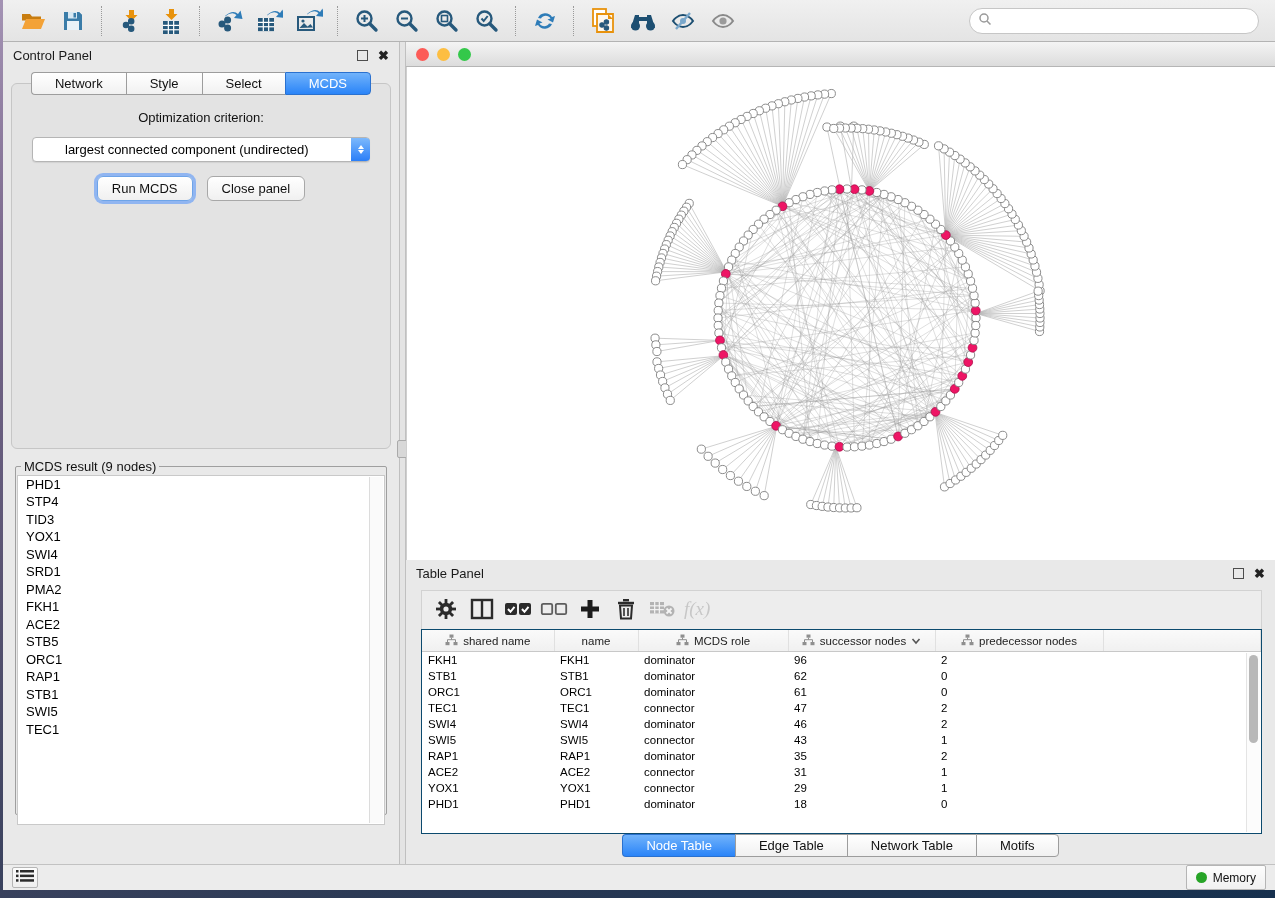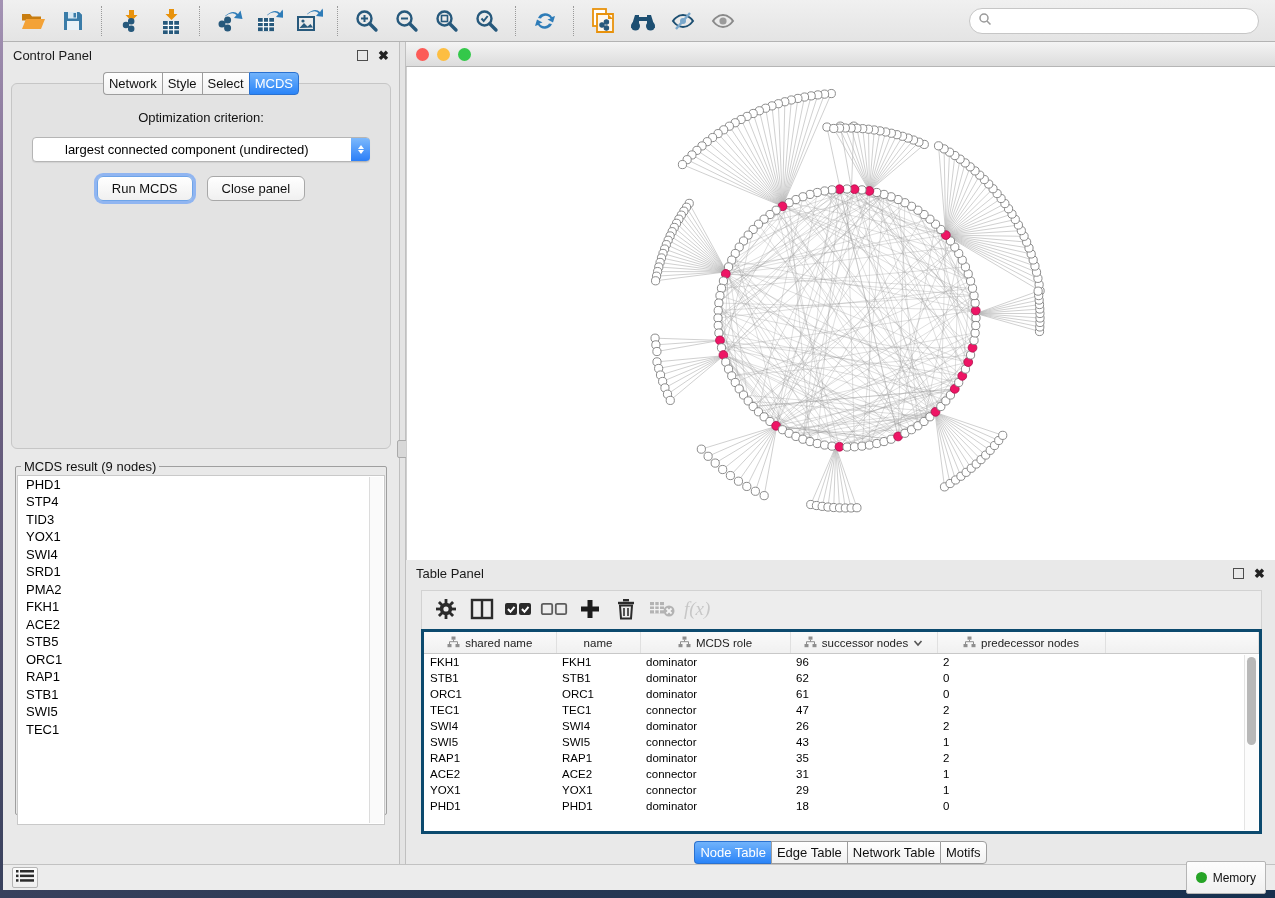--- a/index.html
+++ b/index.html
@@ -30,21 +30,21 @@
   .right-col{flex:1;display:flex;flex-direction:column;min-width:0;}
 
   .panel-header{height:26px;display:flex;align-items:center;padding:0 10px;font-size:13px;color:#1a1a1a;}
   .panel-header .ph-title{flex:1;}
   .wbtn{background:none;border:none;padding:0;margin-left:10px;cursor:pointer;display:flex;align-items:center;}
   .float-glyph{width:9px;height:9px;border:1.6px solid #4d4d4d;display:inline-block;background:#fff0;}
   .close-glyph{font-size:13px;font-weight:bold;color:#222;line-height:9px;}
 
   
   .cp-tabs{display:flex;justify-content:center;margin-top:4px;position:relative;z-index:2;}
-  .tabbtn{font-size:13px;padding:3px 5px;background:linear-gradient(#ffffff,#f1f1f1);border:1px solid #9d9d9d;border-right:none;color:#111;cursor:pointer;}
+  .tabbtn{font-size:13px;padding:3px 23px;background:linear-gradient(#ffffff,#f1f1f1);border:1px solid #9d9d9d;border-right:none;color:#111;cursor:pointer;}
   .tabbtn:first-child{border-radius:4px 0 0 4px;}
   .tabbtn:last-child{border-radius:0 4px 4px 0;border-right:1px solid #9d9d9d;}
   .tabbtn.sel{background:linear-gradient(#71b3fb,#2a84f8);color:#fff;border-color:#2a71cf;}
   .cp-box{margin:-12px 8px 0 8px;padding-top:12px;background:#e3e3e3;border:1px solid #c6c6c6;border-radius:6px;height:352px;position:relative;z-index:1;}
   .opt-label{text-align:center;font-size:13px;margin-top:14px;color:#111;}
   .dropdown{margin:12px auto 0;width:312px;height:23px;background:#fff;border:1px solid #b5b5b5;border-radius:4px;
     display:flex;align-items:center;font-size:13px;cursor:pointer;box-shadow:0 1px 1px rgba(0,0,0,.08);padding-left:24px;}
   .dropdown .dd-text{flex:1;padding-left:8px;white-space:nowrap;overflow:hidden;}
   .dd-step{width:19px;height:23px;margin:-1px -1px -1px 0;border-radius:0 4px 4px 0;background:linear-gradient(#7db9fc,#2a7ef8);
     display:flex;flex-direction:column;align-items:center;justify-content:center;gap:1px;}
@@ -69,36 +69,36 @@
   .net-title{position:absolute;left:0;right:0;text-align:center;font-size:13px;color:#111;pointer-events:none;margin-top:40px;}
   .net-canvas{height:493px;background:#fff;position:relative;flex:0 0 auto;border-left:1px solid #cfcfcf;}
   .net-canvas svg{display:block;}
 
   
   .table-panel{flex:1;background:#e9e9e9;display:flex;flex-direction:column;min-height:0;}
   .tp-toolbar{margin:4px 13px 0 15px;height:38px;background:#ededed;border:1px solid #d2d2d2;border-bottom:none;
     display:flex;align-items:center;gap:4px;padding-left:8px;flex:0 0 auto;}
   .tp-btn{width:32px;height:30px;border:none;background:transparent;display:flex;align-items:center;justify-content:center;cursor:pointer;padding:0;}
   .tp-btn.disabled{opacity:.45;cursor:default;}
-  .tablewrap{margin:0 13px 0 15px;background:#fff;border:3px solid #0c4a6e;flex:1;position:relative;overflow:hidden;}
+  .tablewrap{margin:0 13px 0 15px;background:#fff;border:1px solid #0c4a6e;flex:1;position:relative;overflow:hidden;}
   table.datatable{border-collapse:collapse;width:100%;table-layout:fixed;font-size:11.5px;}
   table.datatable th{height:21px;font-weight:normal;background:linear-gradient(#fafafa,#f0f0f0);
     border-bottom:1px solid #c8c8c8;border-right:1px solid #e0e0e0;padding:0 4px;color:#222;}
   table.datatable th .hwrap{display:flex;align-items:center;justify-content:center;gap:5px;}
   table.datatable td{height:16px;padding:0 6px;color:#000;white-space:nowrap;overflow:hidden;}
   td.num{text-align:left;}
   .vsb{position:absolute;top:23px;right:1px;bottom:1px;width:13px;background:#fcfcfc;border-left:1px solid #e4e4e4;}
   .vsb .thumb{position:absolute;top:2px;left:2px;width:9px;height:88px;background:#b8b8b8;border-radius:5px;}
-  .tp-tabs{height:30px;display:flex;justify-content:center;align-items:flex-end;flex:0 0 auto;}
+  .tp-tabs{height:30px;display:flex;justify-content:center;align-items:flex-start;flex:0 0 auto;}
 
   
   .statusbar{height:25px;background:#ececec;border-top:1px solid #c2c2c2;display:flex;align-items:center;padding:0 9px;flex:0 0 auto;}
   .sq-btn{width:26px;height:21px;background:linear-gradient(#fdfdfd,#eee);border:1px solid #b5b5b5;border-radius:2px;
     display:flex;align-items:center;justify-content:center;cursor:pointer;}
-  .mem-btn{margin-left:auto;height:33px;background:linear-gradient(#fdfdfd,#f0f0f0);border:1px solid #b5b5b5;border-radius:2px;
+  .mem-btn{margin-left:auto;height:25px;background:linear-gradient(#fdfdfd,#f0f0f0);border:1px solid #b5b5b5;border-radius:2px;
     display:flex;align-items:center;gap:6px;padding:0 9px;font-size:12px;cursor:pointer;color:#111;}
   .mem-dot{width:11px;height:11px;border-radius:50%;display:inline-block;}
 </style>
 </head>
 <body>
 
 <div class="app">
 
   <div class="toolbar">
     <div id="tb-items" style="display:flex;align-items:center;">
@@ -1181,21 +1181,21 @@
                   <td>TEC1</td>
                   <td>connector</td>
                   <td class="num" style="padding-right: 22px;">47</td>
                   <td class="num" style="padding-right: 8px;">2</td>
                   <td></td>
                 </tr>
                 <tr>
                   <td>SWI4</td>
                   <td>SWI4</td>
                   <td>dominator</td>
-                  <td class="num" style="padding-right: 22px;">26</td>
+                  <td class="num" style="padding-right: 22px;">46</td>
                   <td class="num" style="padding-right: 8px;">2</td>
                   <td></td>
                 </tr>
                 <tr>
                   <td>SWI5</td>
                   <td>SWI5</td>
                   <td>connector</td>
                   <td class="num" style="padding-right: 22px;">43</td>
                   <td class="num" style="padding-right: 8px;">1</td>
                   <td></td>

